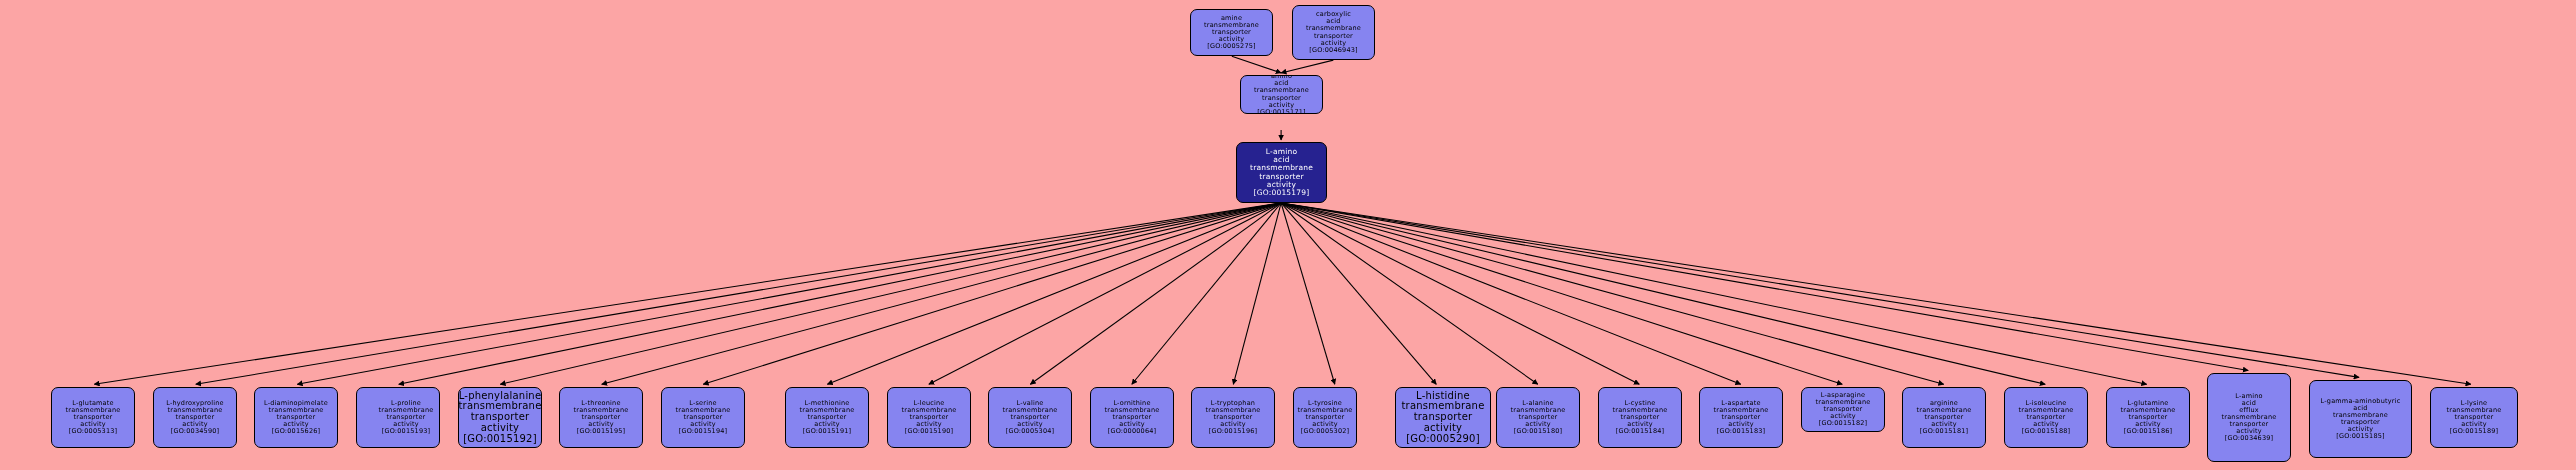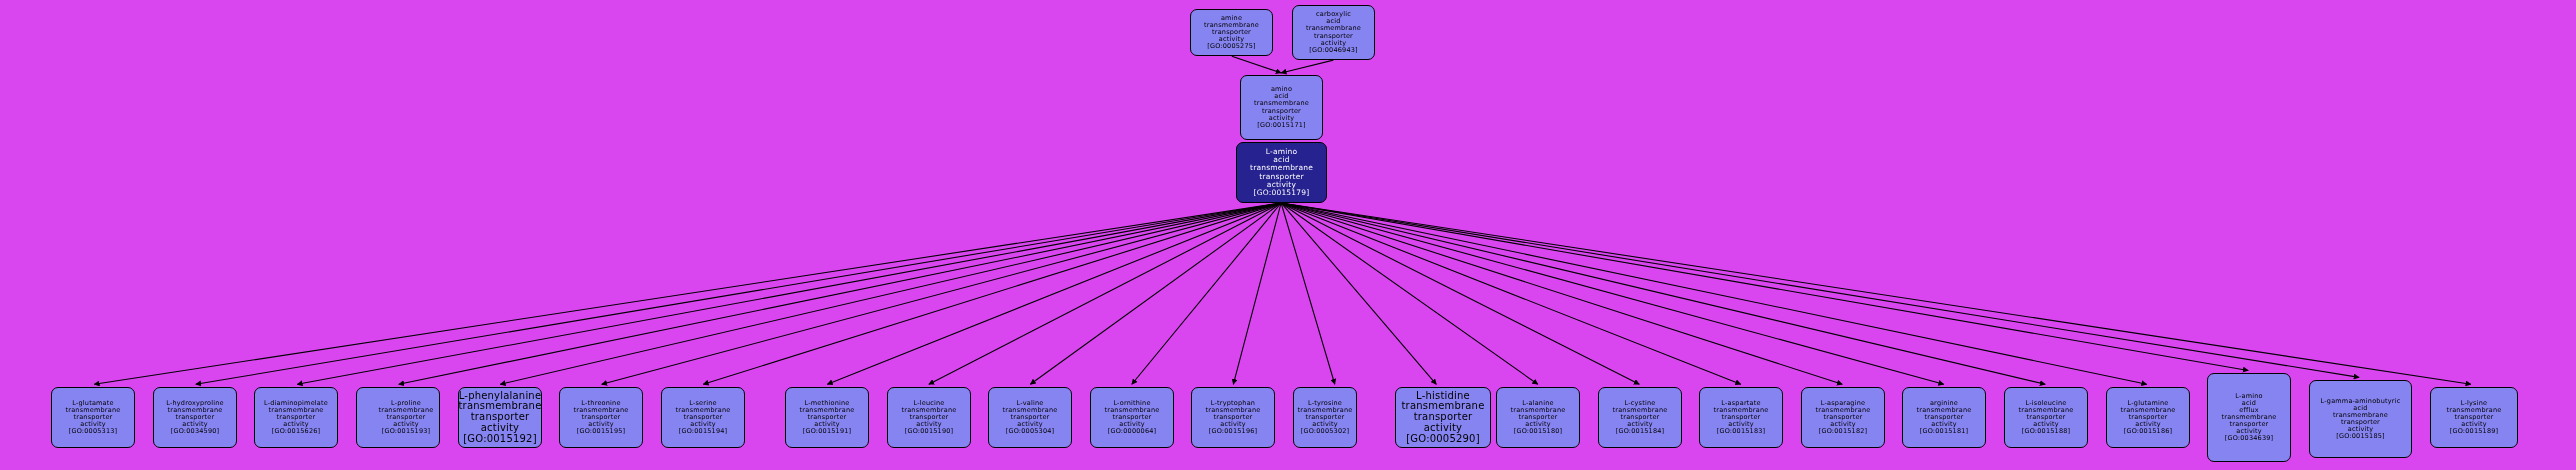--- a/index.html
+++ b/index.html
@@ -4,21 +4,21 @@
 <style>
   html, body {
     margin: 0;
     padding: 0;
     background: #ffffff;
   }
   #canvas {
     position: relative;
     width: 2576px;
     height: 470px;
-    background: #d946ef;
+    background: #fca5a5;
     overflow: hidden;
     font-family: "DejaVu Sans", sans-serif;
   }
   #edges {
     position: absolute;
     left: 0;
     top: 0;
     width: 2576px;
     height: 470px;
     pointer-events: none;
@@ -101,21 +101,21 @@
       <span class="id">[GO:0005275]</span>
     </div>
     <div class="go-node normal" style="left: 1292px; top: 5px; width: 83px; height: 55px; font-size: 6.5px;">
       <span class="nm">carboxylic
 acid
 transmembrane
 transporter
 activity</span>
       <span class="id">[GO:0046943]</span>
     </div>
-    <div class="go-node normal" style="left: 1240px; top: 75px; width: 83px; height: 65px; font-size: 6.5px;">
+    <div class="go-node normal" style="left: 1240px; top: 75px; width: 83px; height: 39px; font-size: 6.5px;">
       <span class="nm">amino
 acid
 transmembrane
 transporter
 activity</span>
       <span class="id">[GO:0015171]</span>
     </div>
     <div class="go-node focus" style="left: 1236px; top: 142px; width: 91px; height: 61px; font-size: 7.5px;">
       <span class="nm">L-amino
 acid
@@ -236,21 +236,21 @@
 activity</span>
       <span class="id">[GO:0015184]</span>
     </div>
     <div class="go-node normal" style="left: 1699px; top: 387px; width: 84px; height: 61px; font-size: 6.5px;">
       <span class="nm">L-aspartate
 transmembrane
 transporter
 activity</span>
       <span class="id">[GO:0015183]</span>
     </div>
-    <div class="go-node normal" style="left: 1801px; top: 387px; width: 84px; height: 61px; font-size: 6.5px;">
+    <div class="go-node normal" style="left: 1801px; top: 387px; width: 84px; height: 45px; font-size: 6.5px;">
       <span class="nm">L-asparagine
 transmembrane
 transporter
 activity</span>
       <span class="id">[GO:0015182]</span>
     </div>
     <div class="go-node normal" style="left: 1902px; top: 387px; width: 84px; height: 61px; font-size: 6.5px;">
       <span class="nm">arginine
 transmembrane
 transporter

